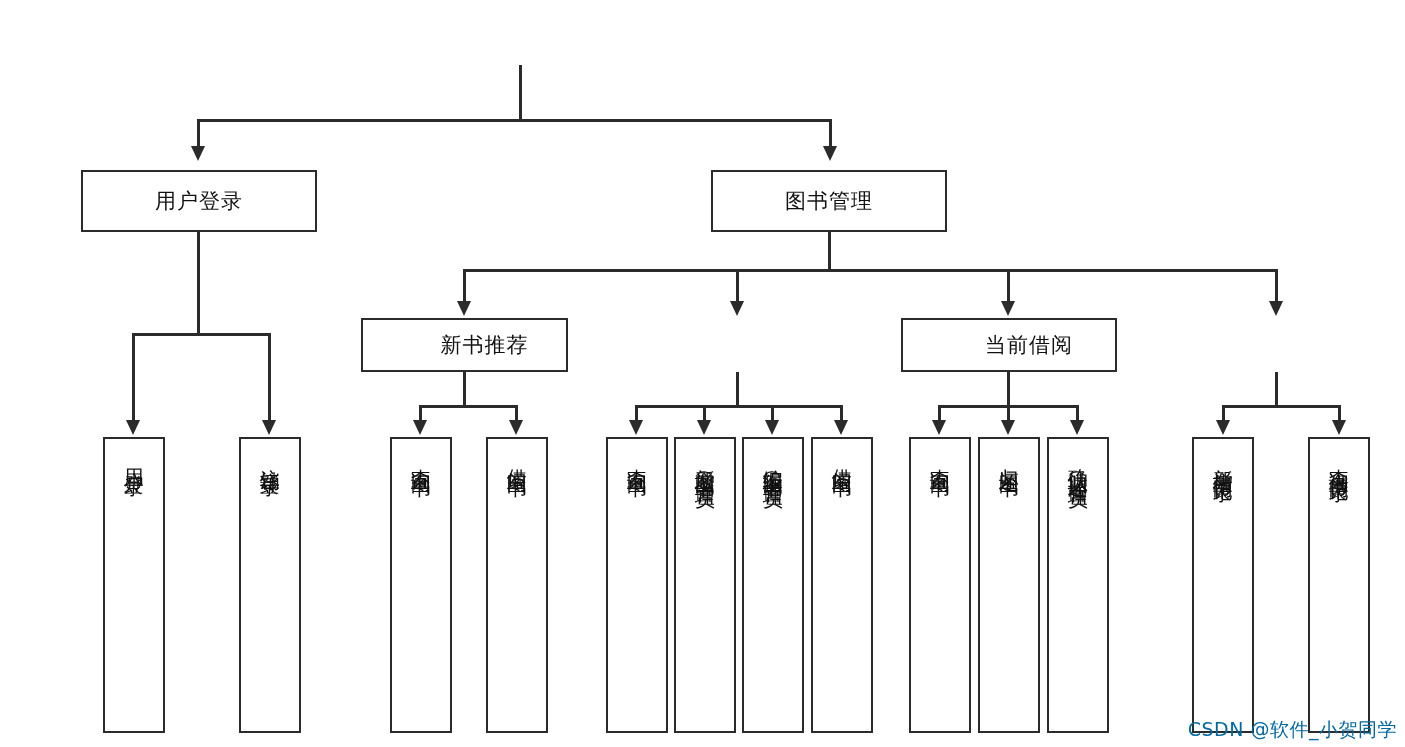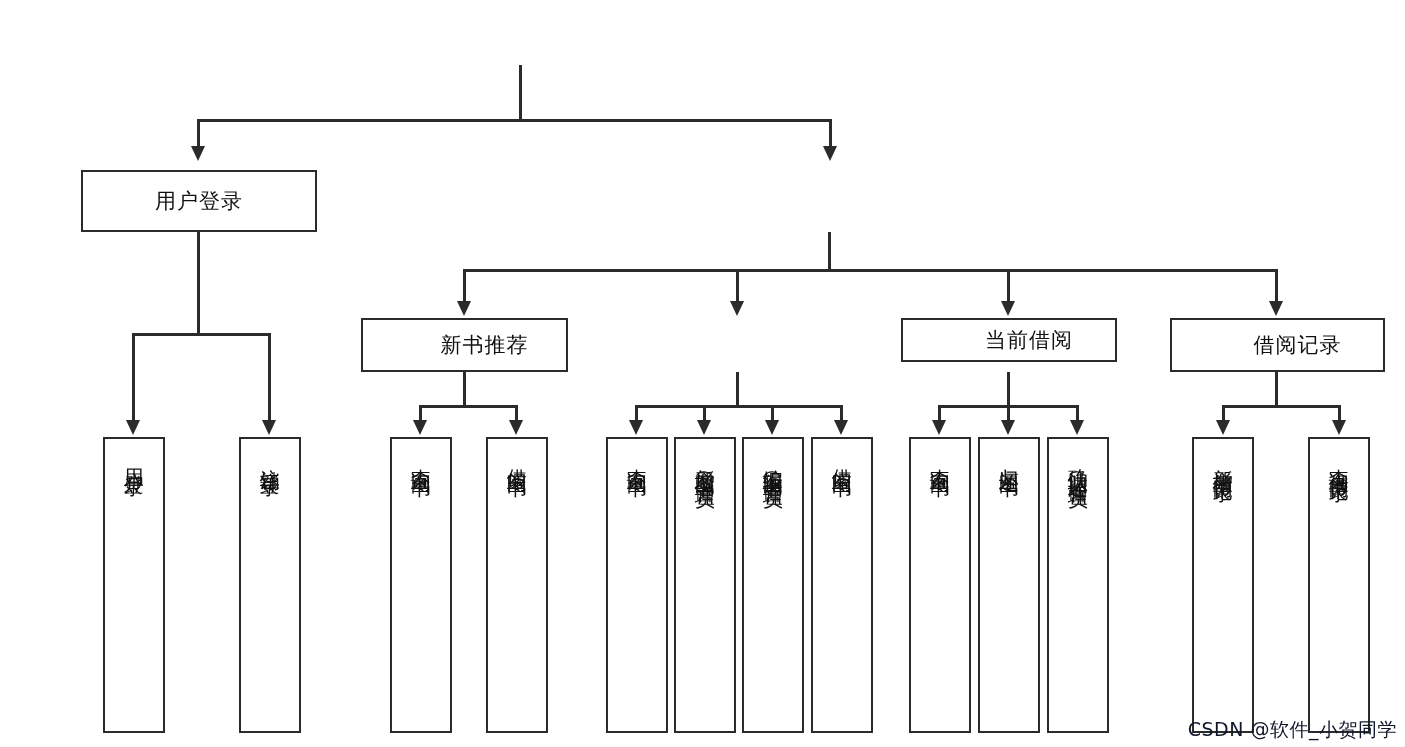--- a/index.html
+++ b/index.html
@@ -68,21 +68,21 @@
     border-right:7px solid transparent;
     border-top:15px solid #2b2b2b;
   }
 
   
   #watermark{
     position:absolute;
     right:8px;
     bottom:4px;
     font-size:19px;
-    color:#0f172a;
+    color:#0369a1;
     letter-spacing:0.5px;
     white-space:nowrap;
     user-select:none;
   }
 </style>
 </head>
 <body>
 
 <div id="canvas">
 
@@ -93,20 +93,23 @@
 
   <div class="ln vline" style="left:197px;top:119px;height:29px;"></div>
   <div class="ln vline" style="left:829px;top:119px;height:29px;"></div>
   <div class="arrow" style="left:191px;top:146px;"></div>
   <div class="arrow" style="left:823px;top:146px;"></div>
 
   <div class="node lvl2" style="left:81px;top:170px;width:236px;height:62px;">
     <span class="label">用户登录</span>
   </div>
 
+  <div class="node lvl2" style="left:711px;top:170px;width:236px;height:62px;">
+    <span class="label">图书管理</span>
+  </div>
 
   <div class="ln vline" style="left:197px;top:232px;height:103px;"></div>
   <div class="ln hline" style="left:132px;top:333px;width:138px;"></div>
   <div class="ln vline" style="left:132px;top:333px;height:89px;"></div>
   <div class="ln vline" style="left:268px;top:333px;height:89px;"></div>
   <div class="arrow" style="left:126px;top:420px;"></div>
   <div class="arrow" style="left:262px;top:420px;"></div>
 
   <div class="ln vline" style="left:828px;top:232px;height:39px;"></div>
   <div class="ln hline" style="left:463px;top:269px;width:814px;"></div>
@@ -115,25 +118,22 @@
   <div class="ln vline" style="left:1007px;top:269px;height:34px;"></div>
   <div class="ln vline" style="left:1275px;top:269px;height:34px;"></div>
   <div class="arrow" style="left:457px;top:301px;"></div>
   <div class="arrow" style="left:730px;top:301px;"></div>
   <div class="arrow" style="left:1001px;top:301px;"></div>
   <div class="arrow" style="left:1269px;top:301px;"></div>
 
   <div class="node lvl3" style="left:361px;top:318px;width:207px;height:54px;">
     <span class="label">新书推荐</span>
   </div>
-  <div class="node lvl3" style="left:901px;top:318px;width:216px;height:44px;">
+  <div class="node lvl3" style="left:901px;top:318px;width:216px;height:54px;">
     <span class="label">当前借阅</span>
-  </div>
-  <div class="node lvl3" style="left:1170px;top:318px;width:215px;height:54px;">
-    <span class="label">借阅记录</span>
   </div>
 
   <div class="ln vline" style="left:463px;top:372px;height:35px;"></div>
   <div class="ln hline" style="left:419px;top:405px;width:98px;"></div>
   <div class="ln vline" style="left:419px;top:405px;height:17px;"></div>
   <div class="ln vline" style="left:515px;top:405px;height:17px;"></div>
   <div class="arrow" style="left:413px;top:420px;"></div>
   <div class="arrow" style="left:509px;top:420px;"></div>
 
   <div class="ln vline" style="left:736px;top:372px;height:35px;"></div>

